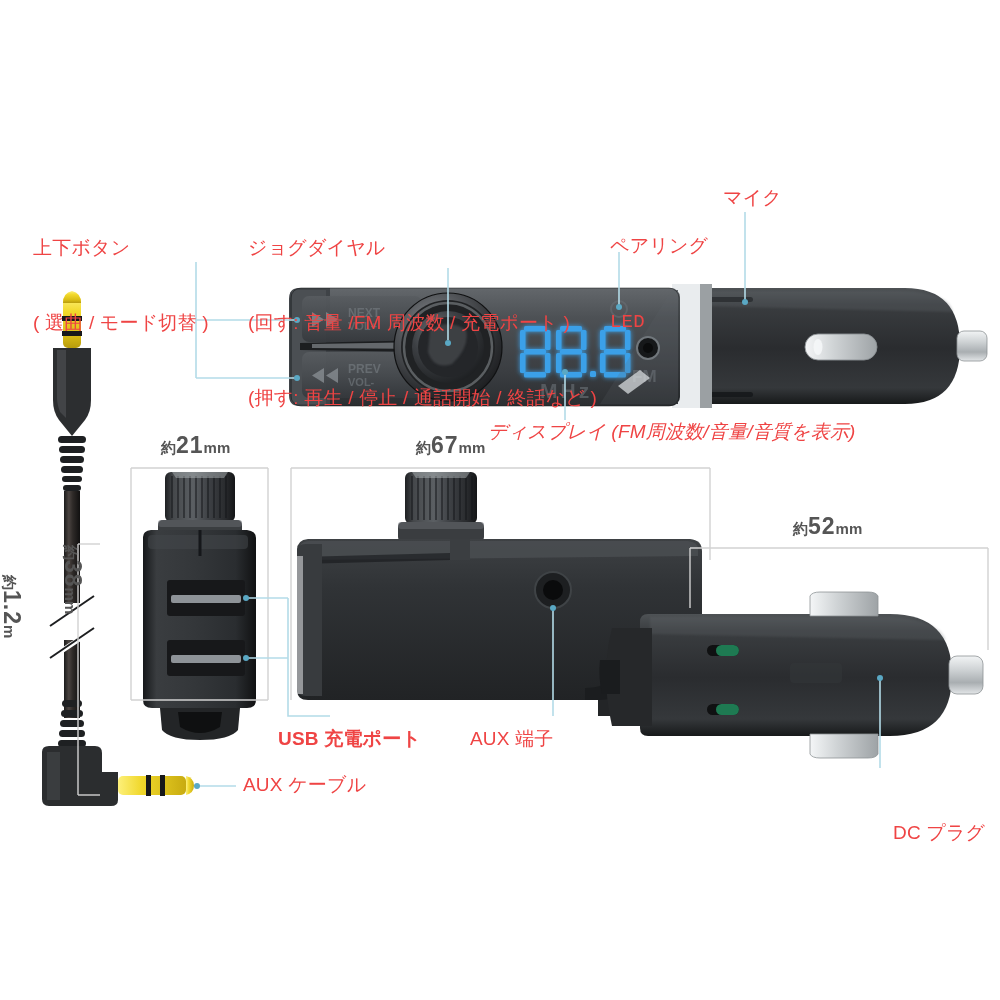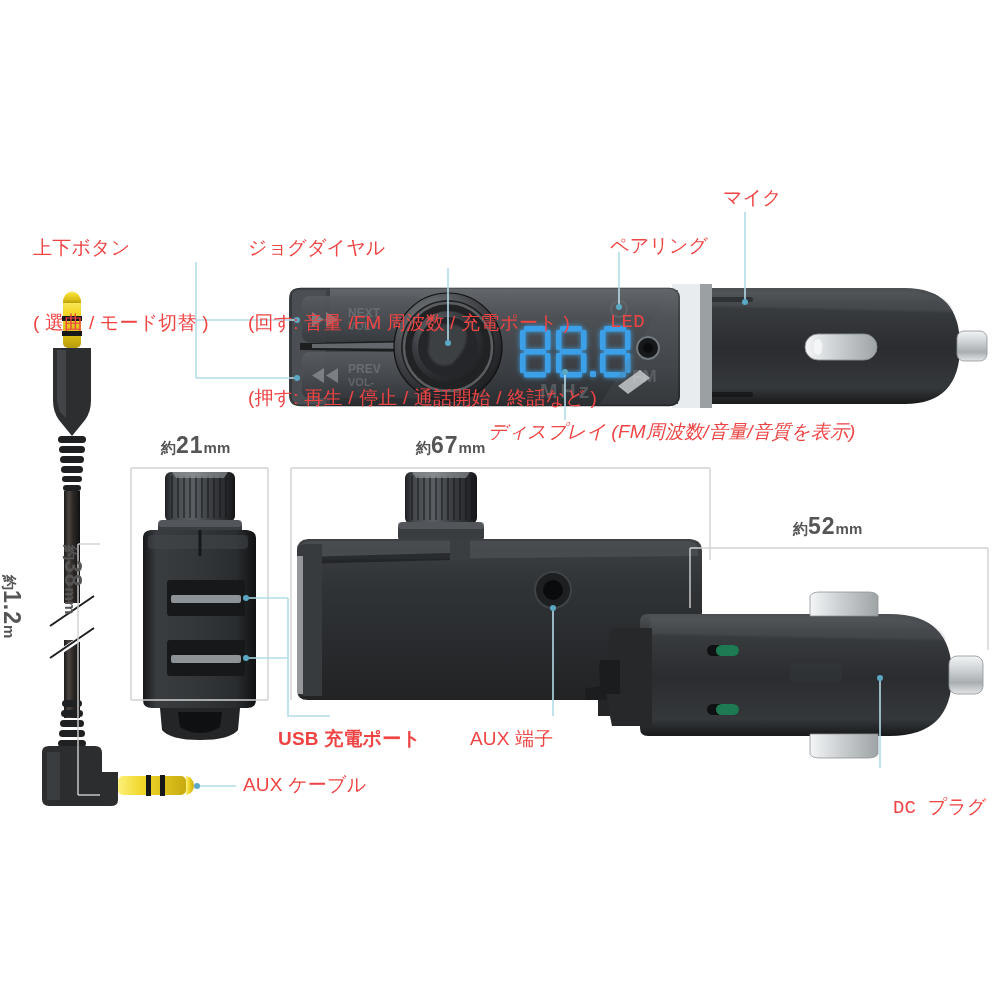--- a/index.html
+++ b/index.html
@@ -448,21 +448,21 @@
   <div class="lbl" style="left:723px; top:185px;">マイク</div>
 
   <div class="lbl" style="left:488px; top:419px;font-style:italic;">ディスプレイ (FM周波数/音量/音質を表示)</div>
 
   <div class="lbl" style="left:278px; top:726px;font-weight:bold;">USB 充電ポート</div>
 
   <div class="lbl" style="left:470px; top:726px;">AUX 端子</div>
 
   <div class="lbl" style="left:243px; top:772px;">AUX ケーブル</div>
 
-  <div class="lbl" style="left:893px; top:796px;font-family:Liberation Mono, monospace;">DC プラグ</div>
+  <div class="lbl" style="left:893px; top:820px;">DC プラグ</div>
 
   <div class="dim" style="left:161px; top:432px;">
     <span class="ap">約</span><span class="num">21</span><span class="u">mm</span>
   </div>
 
   <div class="dim" style="left:400px; top:432px;margin-left:16px;">
     <span class="ap">約</span><span class="num">67</span><span class="u">mm</span>
   </div>
 
   <div class="dim" style="left:793px; top:513px;">

